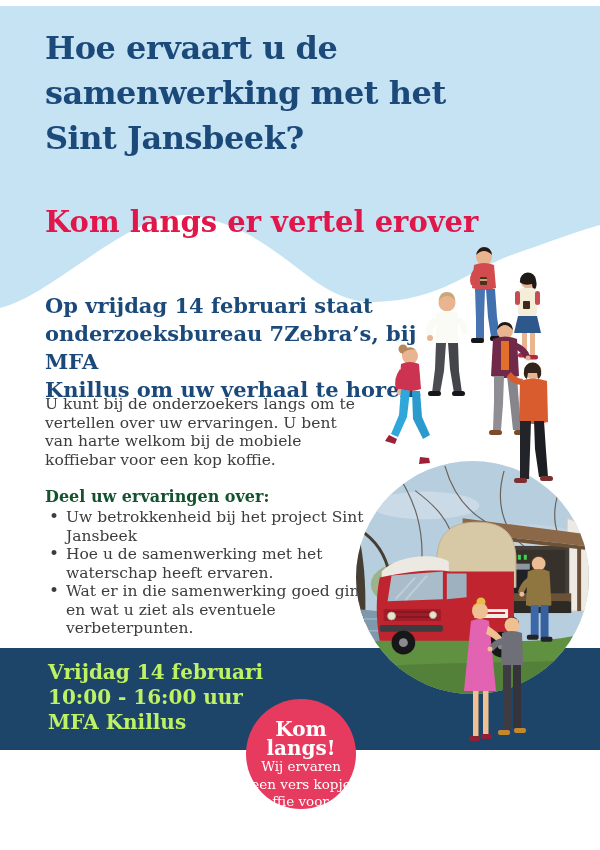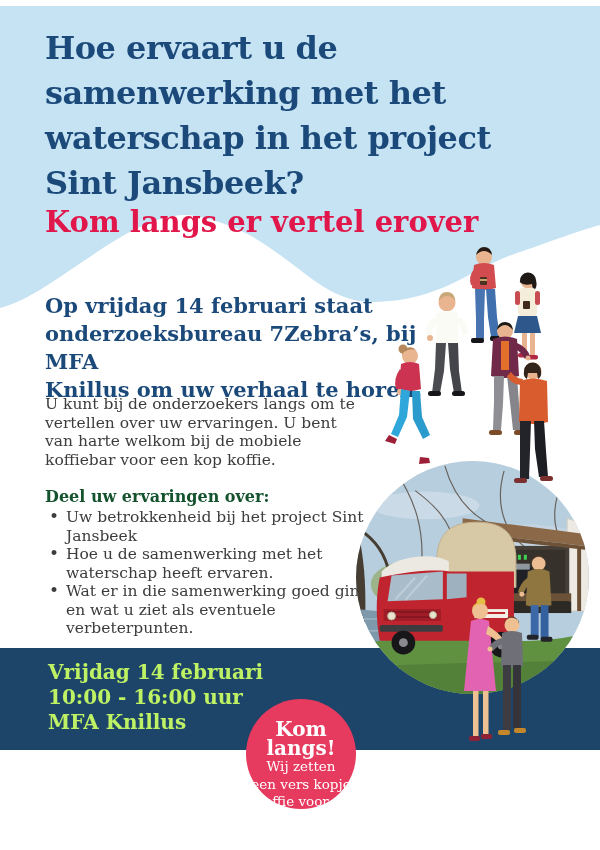--- a/index.html
+++ b/index.html
@@ -44,21 +44,20 @@
 <div class="poster">
 
   <svg class="wave" width="600" height="320" viewBox="0 0 600 320">
     <path d="M0,6 H600 V225 C575,232 555,240 520,252 C470,268 445,300 375,302
              C310,304 285,232 195,216 C135,205 55,295 0,308 Z" fill="#c6e3f4"></path>
   </svg>
 
   <div class="title">
       <div>Hoe ervaart u de</div>
       <div>samenwerking met het</div>
-      <div>waterschap in het project</div>
       <div>Sint Jansbeek?</div>
     </div>
   <div class="subtitle">Kom langs er vertel erover</div>
 
   <div class="intro">
       <div>Op vrijdag 14 februari staat</div>
       <div>onderzoeksbureau 7Zebra’s, bij MFA</div>
       <div>Knillus om uw verhaal te horen.</div>
     </div>
 
@@ -258,21 +257,21 @@
     <div class="lines">
       <div>Vrijdag 14 februari</div>
       <div>10:00 - 16:00 uur</div>
       <div>MFA Knillus</div>
     </div>
   </div>
 
   <div class="badge">
     <div class="badge-title">Kom langs!</div>
     <div>
-        <div class="badge-line">Wij zetten</div>
+        <div class="badge-line">Wij ervaren</div>
         <div class="badge-line">een vers kopje</div>
         <div class="badge-line">koffie voor u.</div>
       </div>
   </div>
 
   <div class="footer">
     
 
     
 

